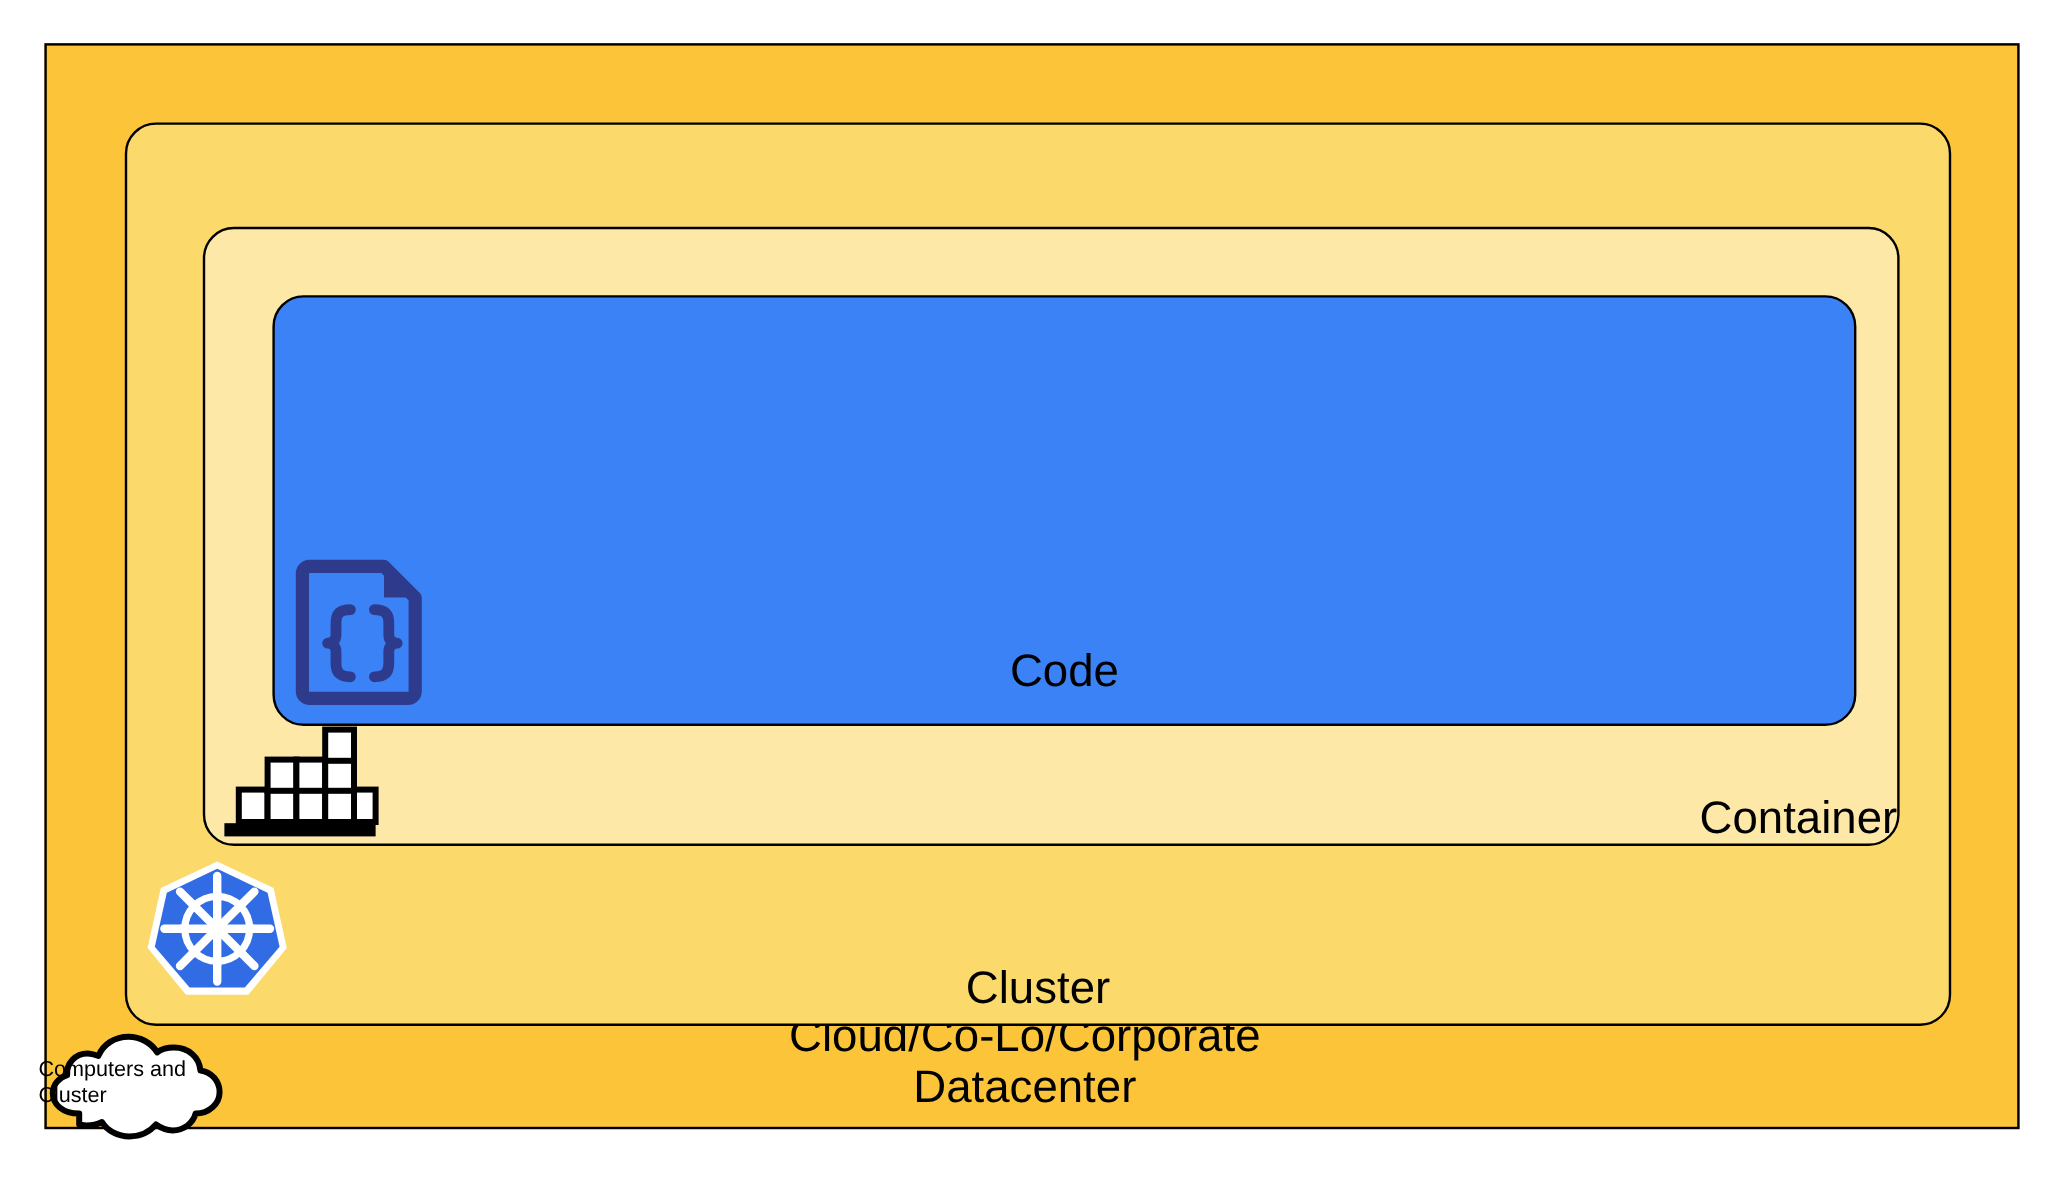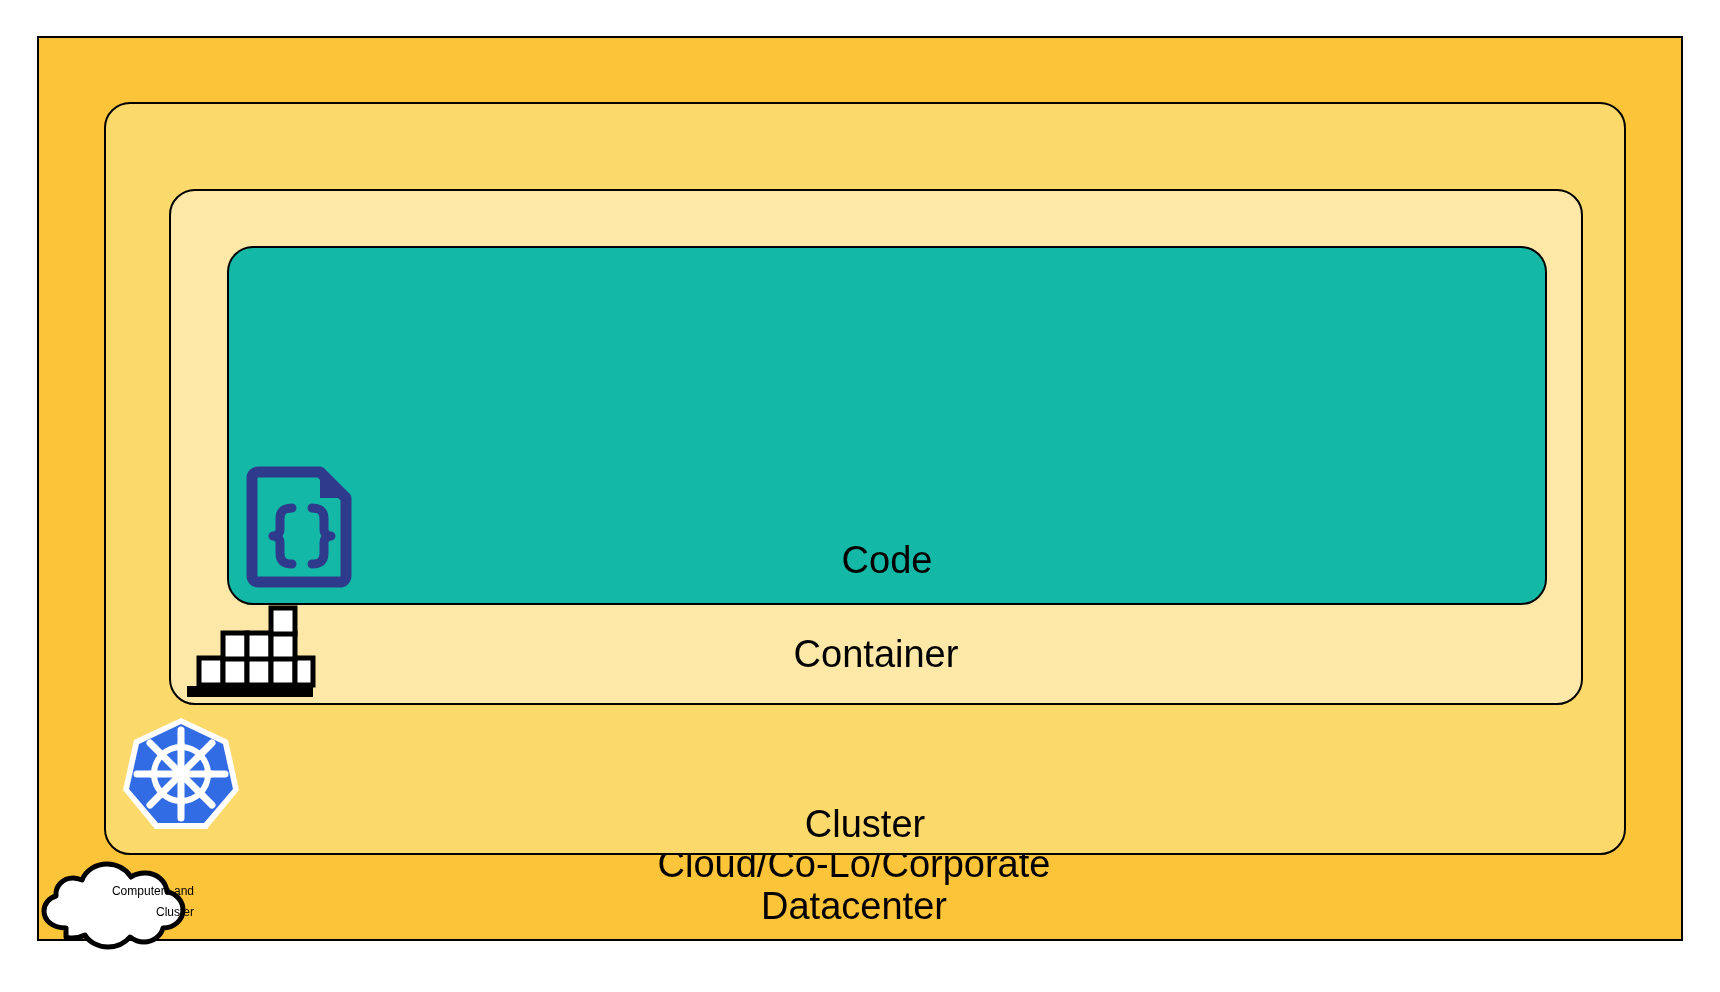--- a/index.html
+++ b/index.html
@@ -48,21 +48,21 @@
     width: 1414px;
     height: 516px;
     background: #fde8a8;
     border-radius: 26px;
   }
   .layer-code {
     left: 221px;
     top: 240px;
     width: 1320px;
     height: 359px;
-    background: #14b8a6;
+    background: #3b82f6;
     border-radius: 26px;
   }
 
   
   .layer-label {
     position: absolute;
     color: #000000;
     font-size: 38px;
     line-height: 42px;
     text-align: center;
@@ -70,21 +70,22 @@
     letter-spacing: 0px;
   }
   .label-code {
     left: 0;
     right: 0;
     bottom: 22px;
   }
   .label-container {
     left: 0;
     right: 0;
-    bottom: 28px;
+    bottom: 0;
+    text-align: right;
   }
   .label-cluster {
     left: 0;
     right: 0;
     bottom: 8px;
   }
   .label-datacenter {
     left: 0;
     right: 12px;
     bottom: 12px;
@@ -126,23 +127,23 @@
   }
 
   .cloud-text {
     position: absolute;
     left: 0;
     top: 0;
     width: 100%;
     height: 100%;
     display: flex;
     flex-direction: column;
-    align-items: flex-end;
+    align-items: flex-start;
     justify-content: center;
-    font-size: 12px;
+    font-size: 18px;
     line-height: 21px;
     color: #000000;
     text-align: center;
     pointer-events: none;
   }
 </style>
 </head>
 <body>
 
 <div id="canvas">

